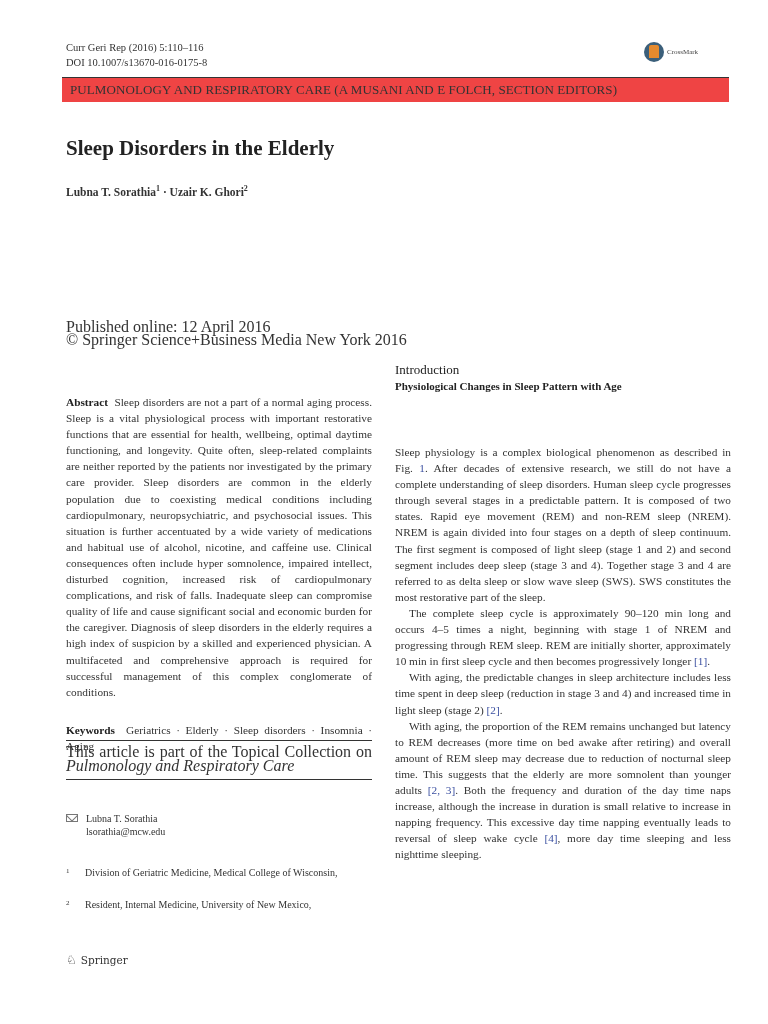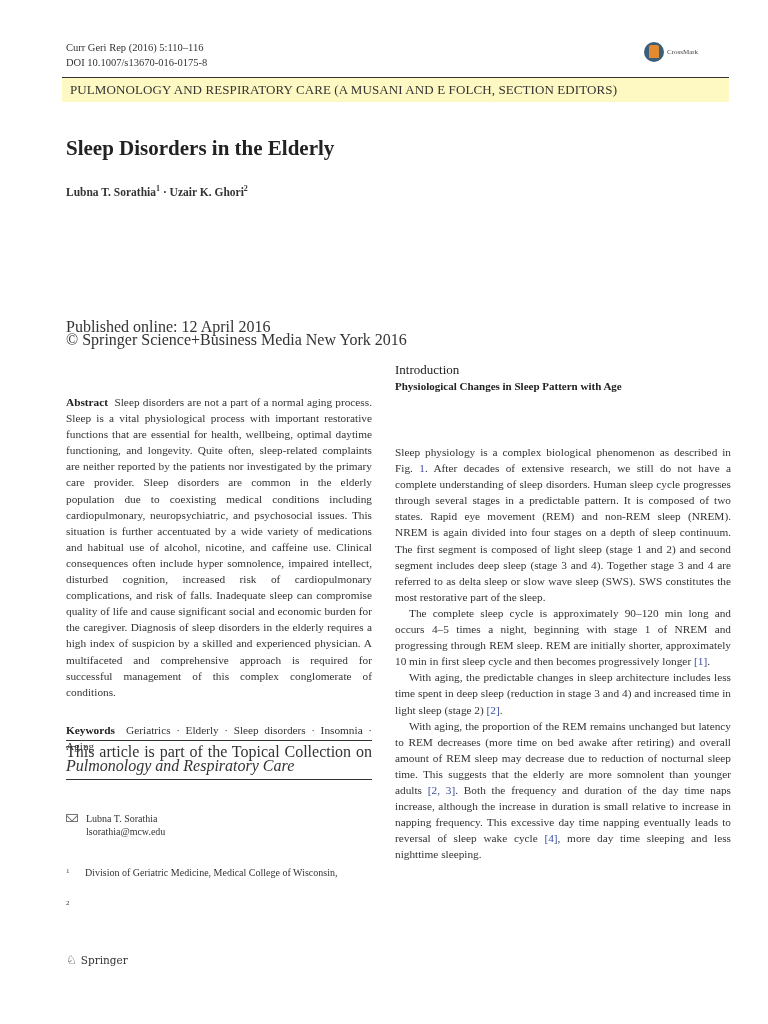--- a/index.html
+++ b/index.html
@@ -12,21 +12,21 @@
   .crossmark { left: 644px; top: 42px; display: flex; align-items: center; gap: 3px; }
   .crossmark .badge {
     width: 20px; height: 20px; border-radius: 50%; background: #3b5f7a; position: relative;
   }
   .crossmark .badge::after {
     content: ""; position: absolute; left: 5px; top: 3px; width: 10px; height: 13px;
     background: #e58a2e; border-radius: 2px 2px 0 0;
   }
   .crossmark .txt { font-size: 7px; color: #444; }
   .banner {
-    left: 62px; top: 77px; width: 667px; height: 25px; background: #fef9c3;
+    left: 62px; top: 77px; width: 667px; height: 25px; background: #ef4444;
     border-top: 1.5px solid #333; box-sizing: border-box;
     font-size: 13px; line-height: 23px; padding-left: 8px; color: #333; letter-spacing: 0.1px;
   }
   .title { left: 66px; top: 136px; font-size: 21px; font-weight: bold; color: #222; }
   .authors { left: 66px; top: 184px; font-size: 11.5px; font-weight: bold; color: #333; text-align: right; }
   .authors sup { font-size: 8px; }
   .pubinfo { left: 66px; top: 320px; font-size: 16px; line-height: 13px; color: #333; }
   .col { font-size: 11.3px; line-height: 16.1px; text-align: justify; color: #333; margin-top: 16px; }
   .left-col { left: 66px; width: 306px; }
   .right-col { left: 395px; width: 336px; }
@@ -107,20 +107,21 @@
 <div class="abs affil" style="top:866px;">
   <span class="num">1</span>
   <div>
     <div>Division of Geriatric Medicine, Medical College of Wisconsin,</div>
   </div>
 </div>
 
 <div class="abs affil" style="top:898px;">
   <span class="num">2</span>
   <div>
+    <div>Resident, Internal Medicine, University of New Mexico,</div>
   </div>
 </div>
 
 <div class="abs springer">
   <span class="horse">♘</span>
   <span>Springer</span>
 </div>
 
 <div class="abs intro-head">Introduction</div>
 <div class="abs sub-head">Physiological Changes in Sleep Pattern with Age</div>

